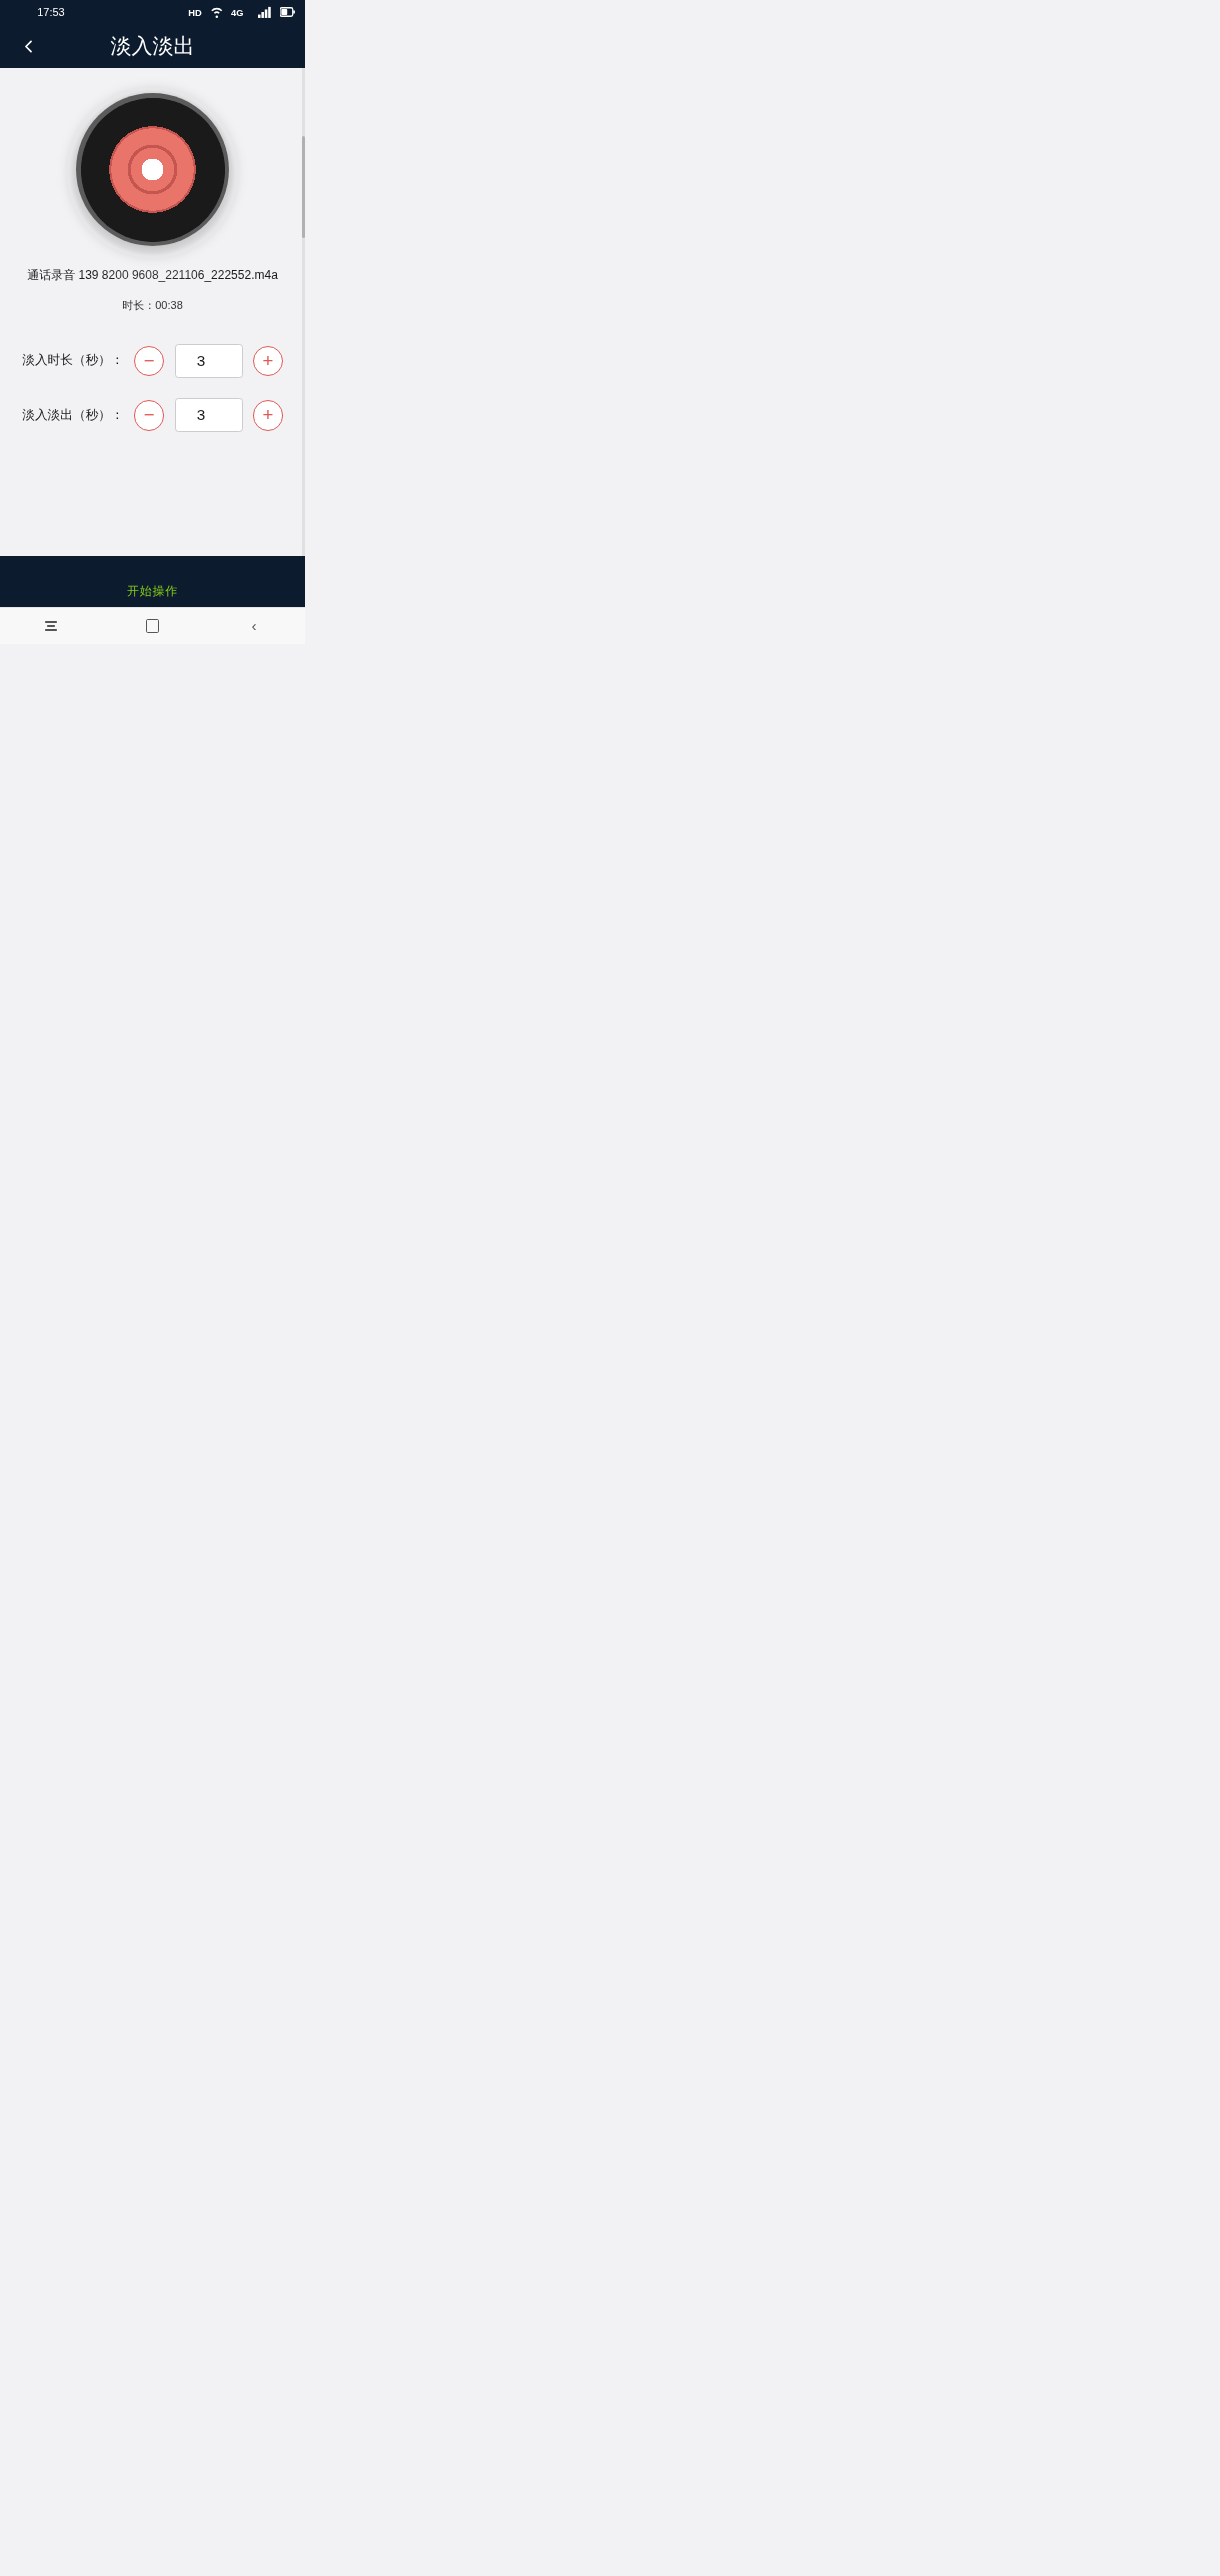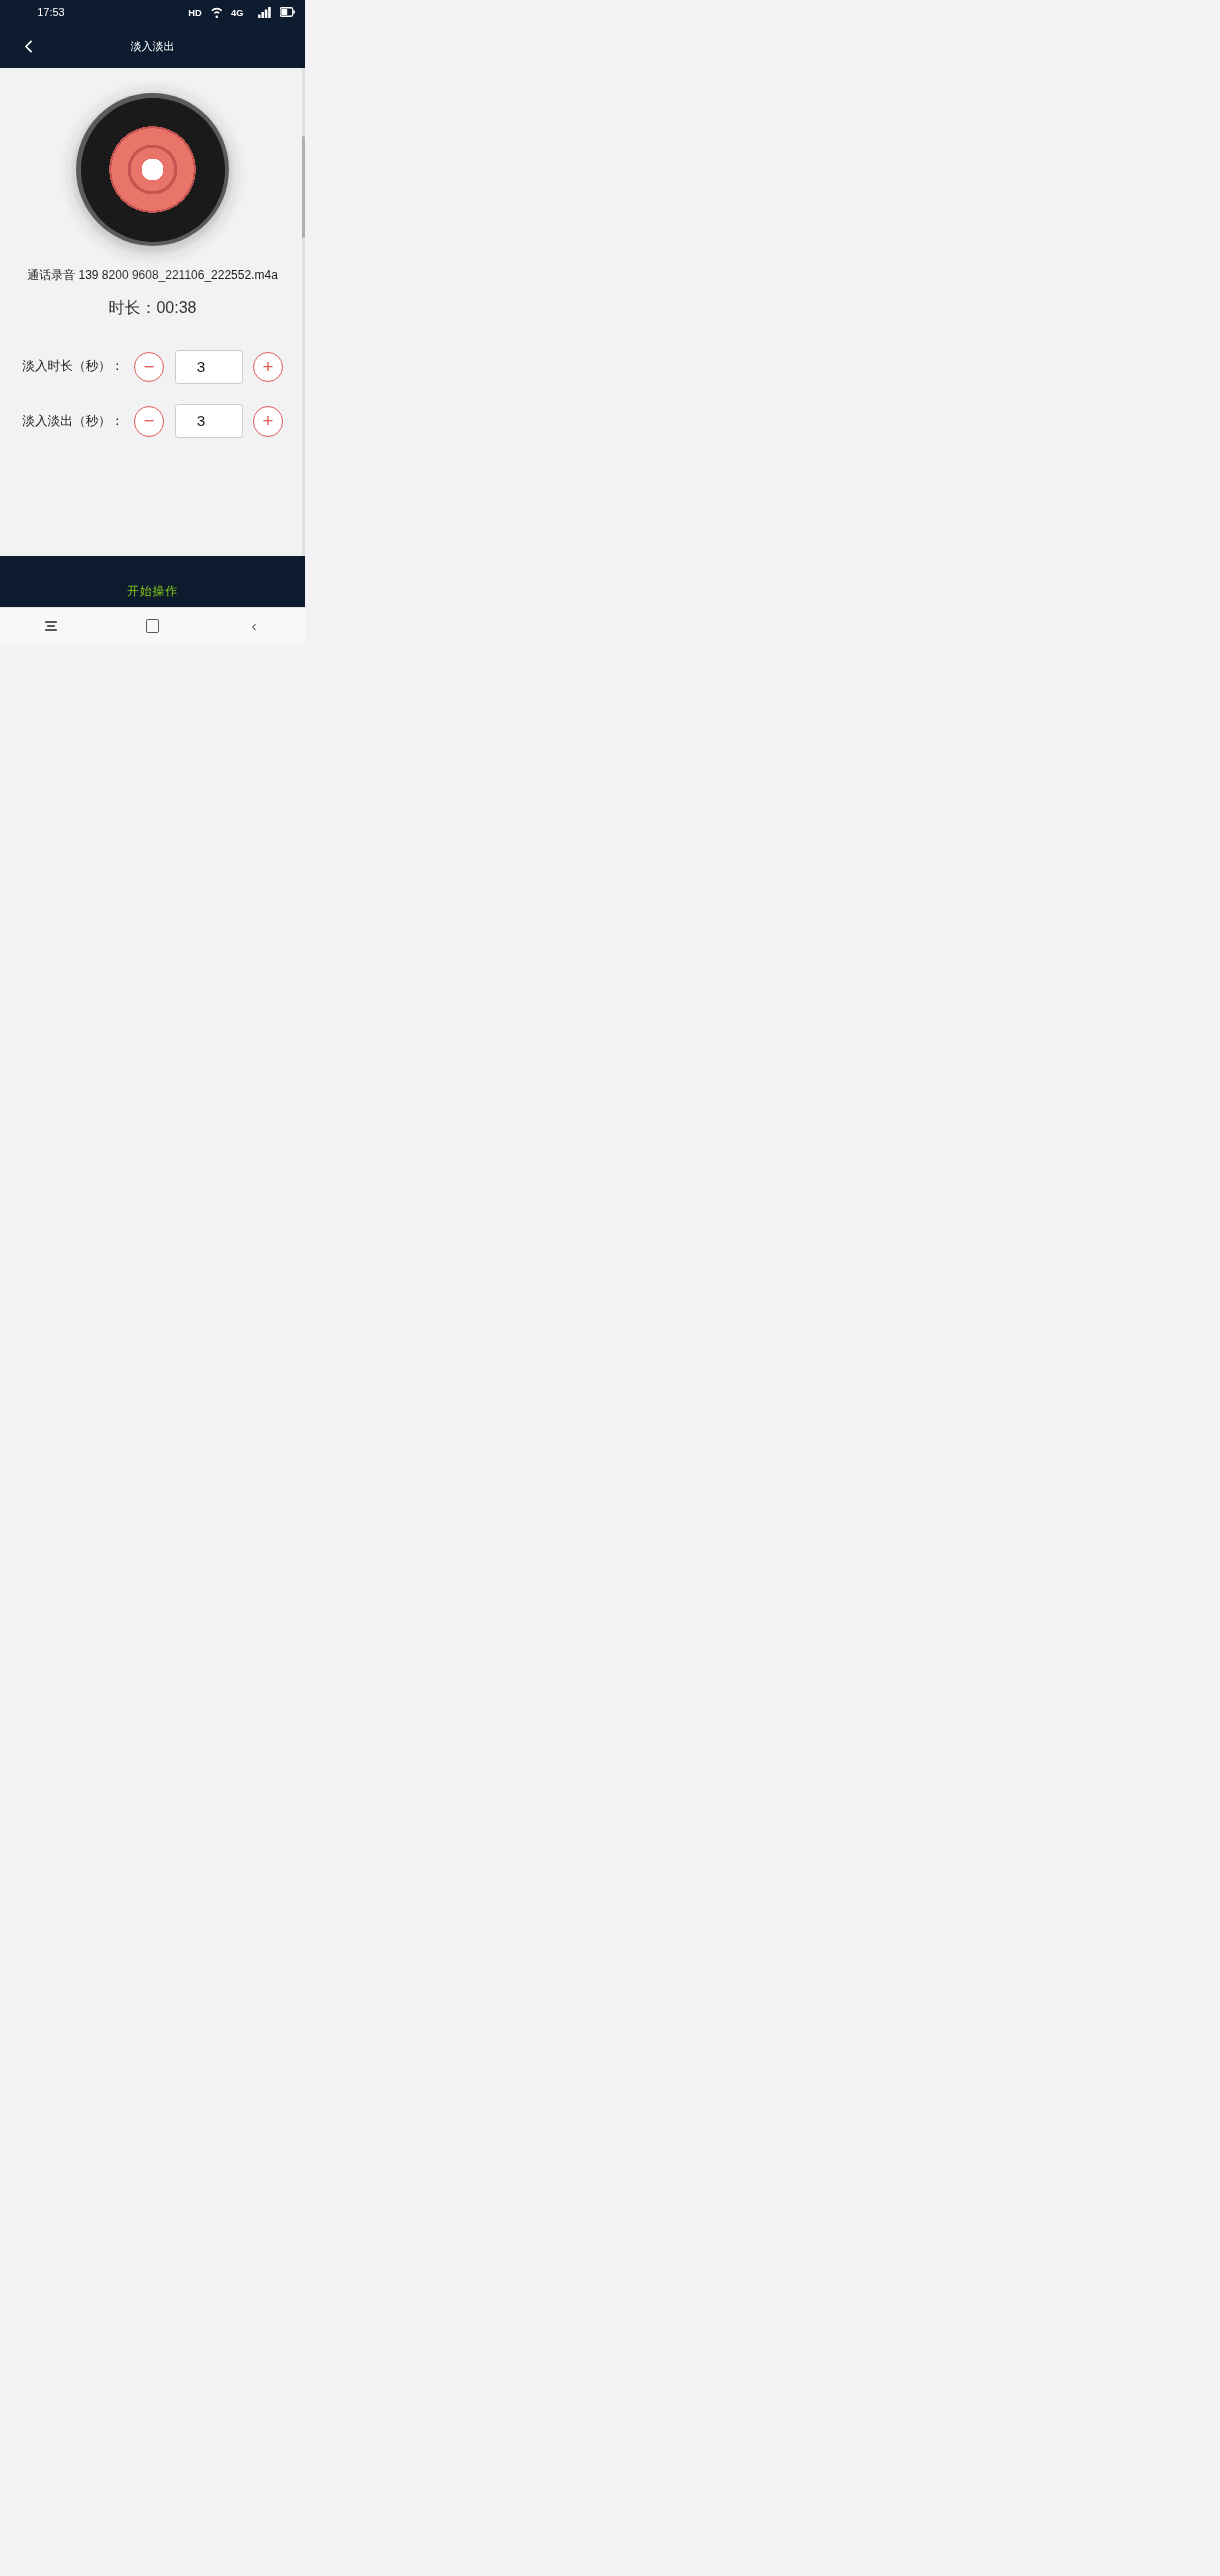--- a/index.html
+++ b/index.html
@@ -71,21 +71,21 @@
       cursor: pointer;
       display: flex;
       align-items: center;
       justify-content: center;
       width: 30.5px;
       height: 30.5px;
     }
 
     .nav-title {
       color: white;
-      font-size: 11px;
+      font-size: 21px;
       font-weight: 500;
     }
 
     
     .scroll-indicator {
       position: absolute;
       right: 0;
       top: 0;
       width: 3.4px;
       height: 100%;
@@ -163,21 +163,21 @@
     
     .file-name {
       font-size: 12px;
       color: #1a1a1a;
       text-align: center;
       margin-bottom: 15px;
       line-height: 1.4;
     }
 
     .file-duration {
-      font-size: 16px;
+      font-size: 11px;
       color: #333;
       text-align: center;
       margin-bottom: 30.5px;
     }
 
     
     .controls-section {
       width: 100%;
       display: flex;
       flex-direction: column;

